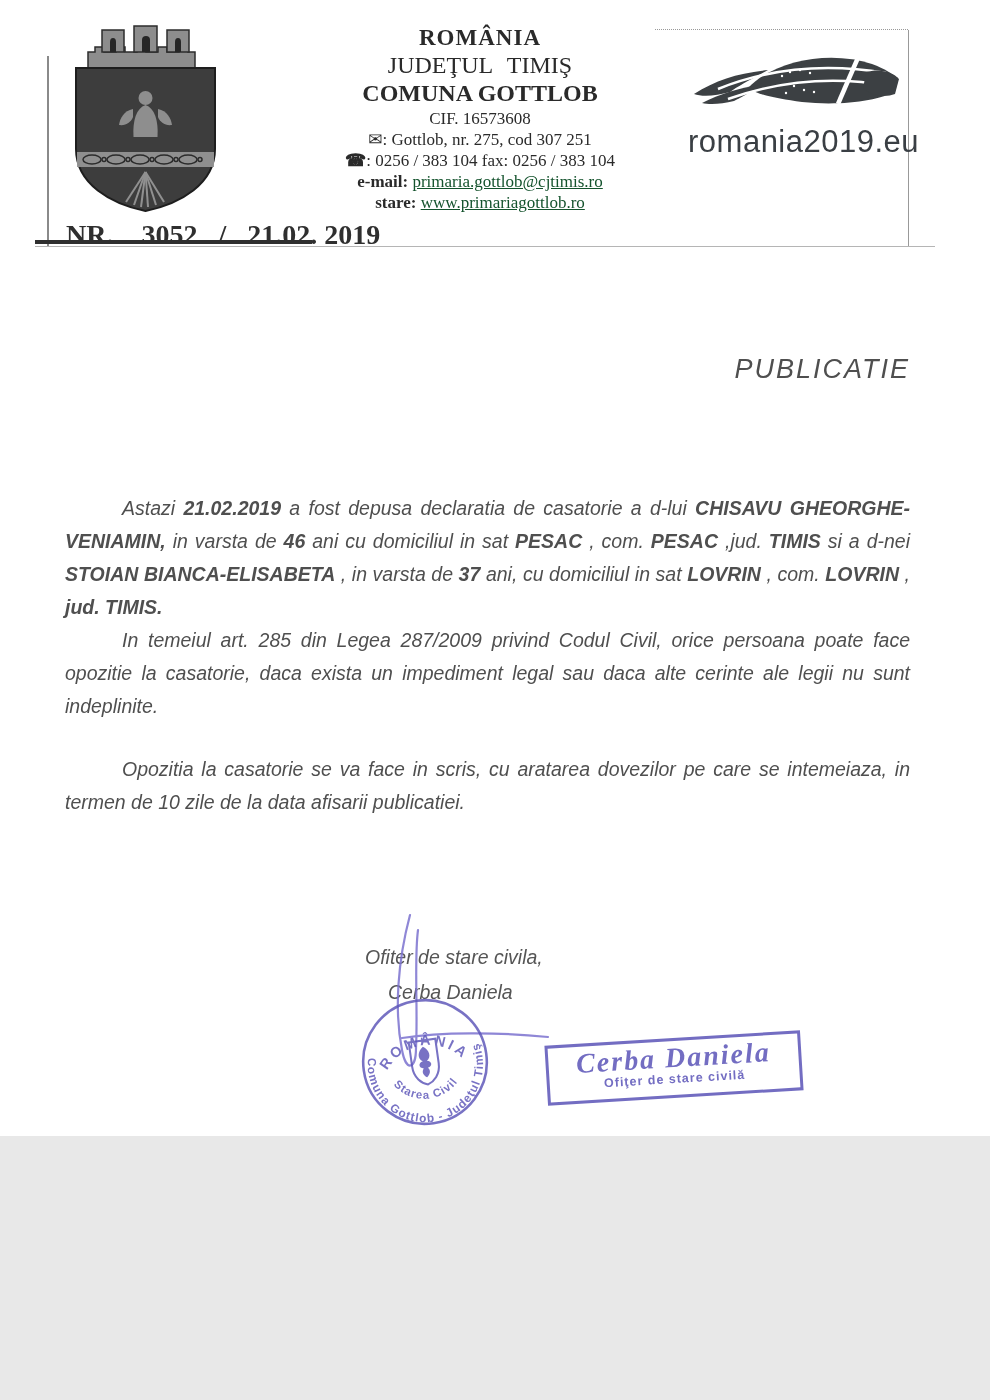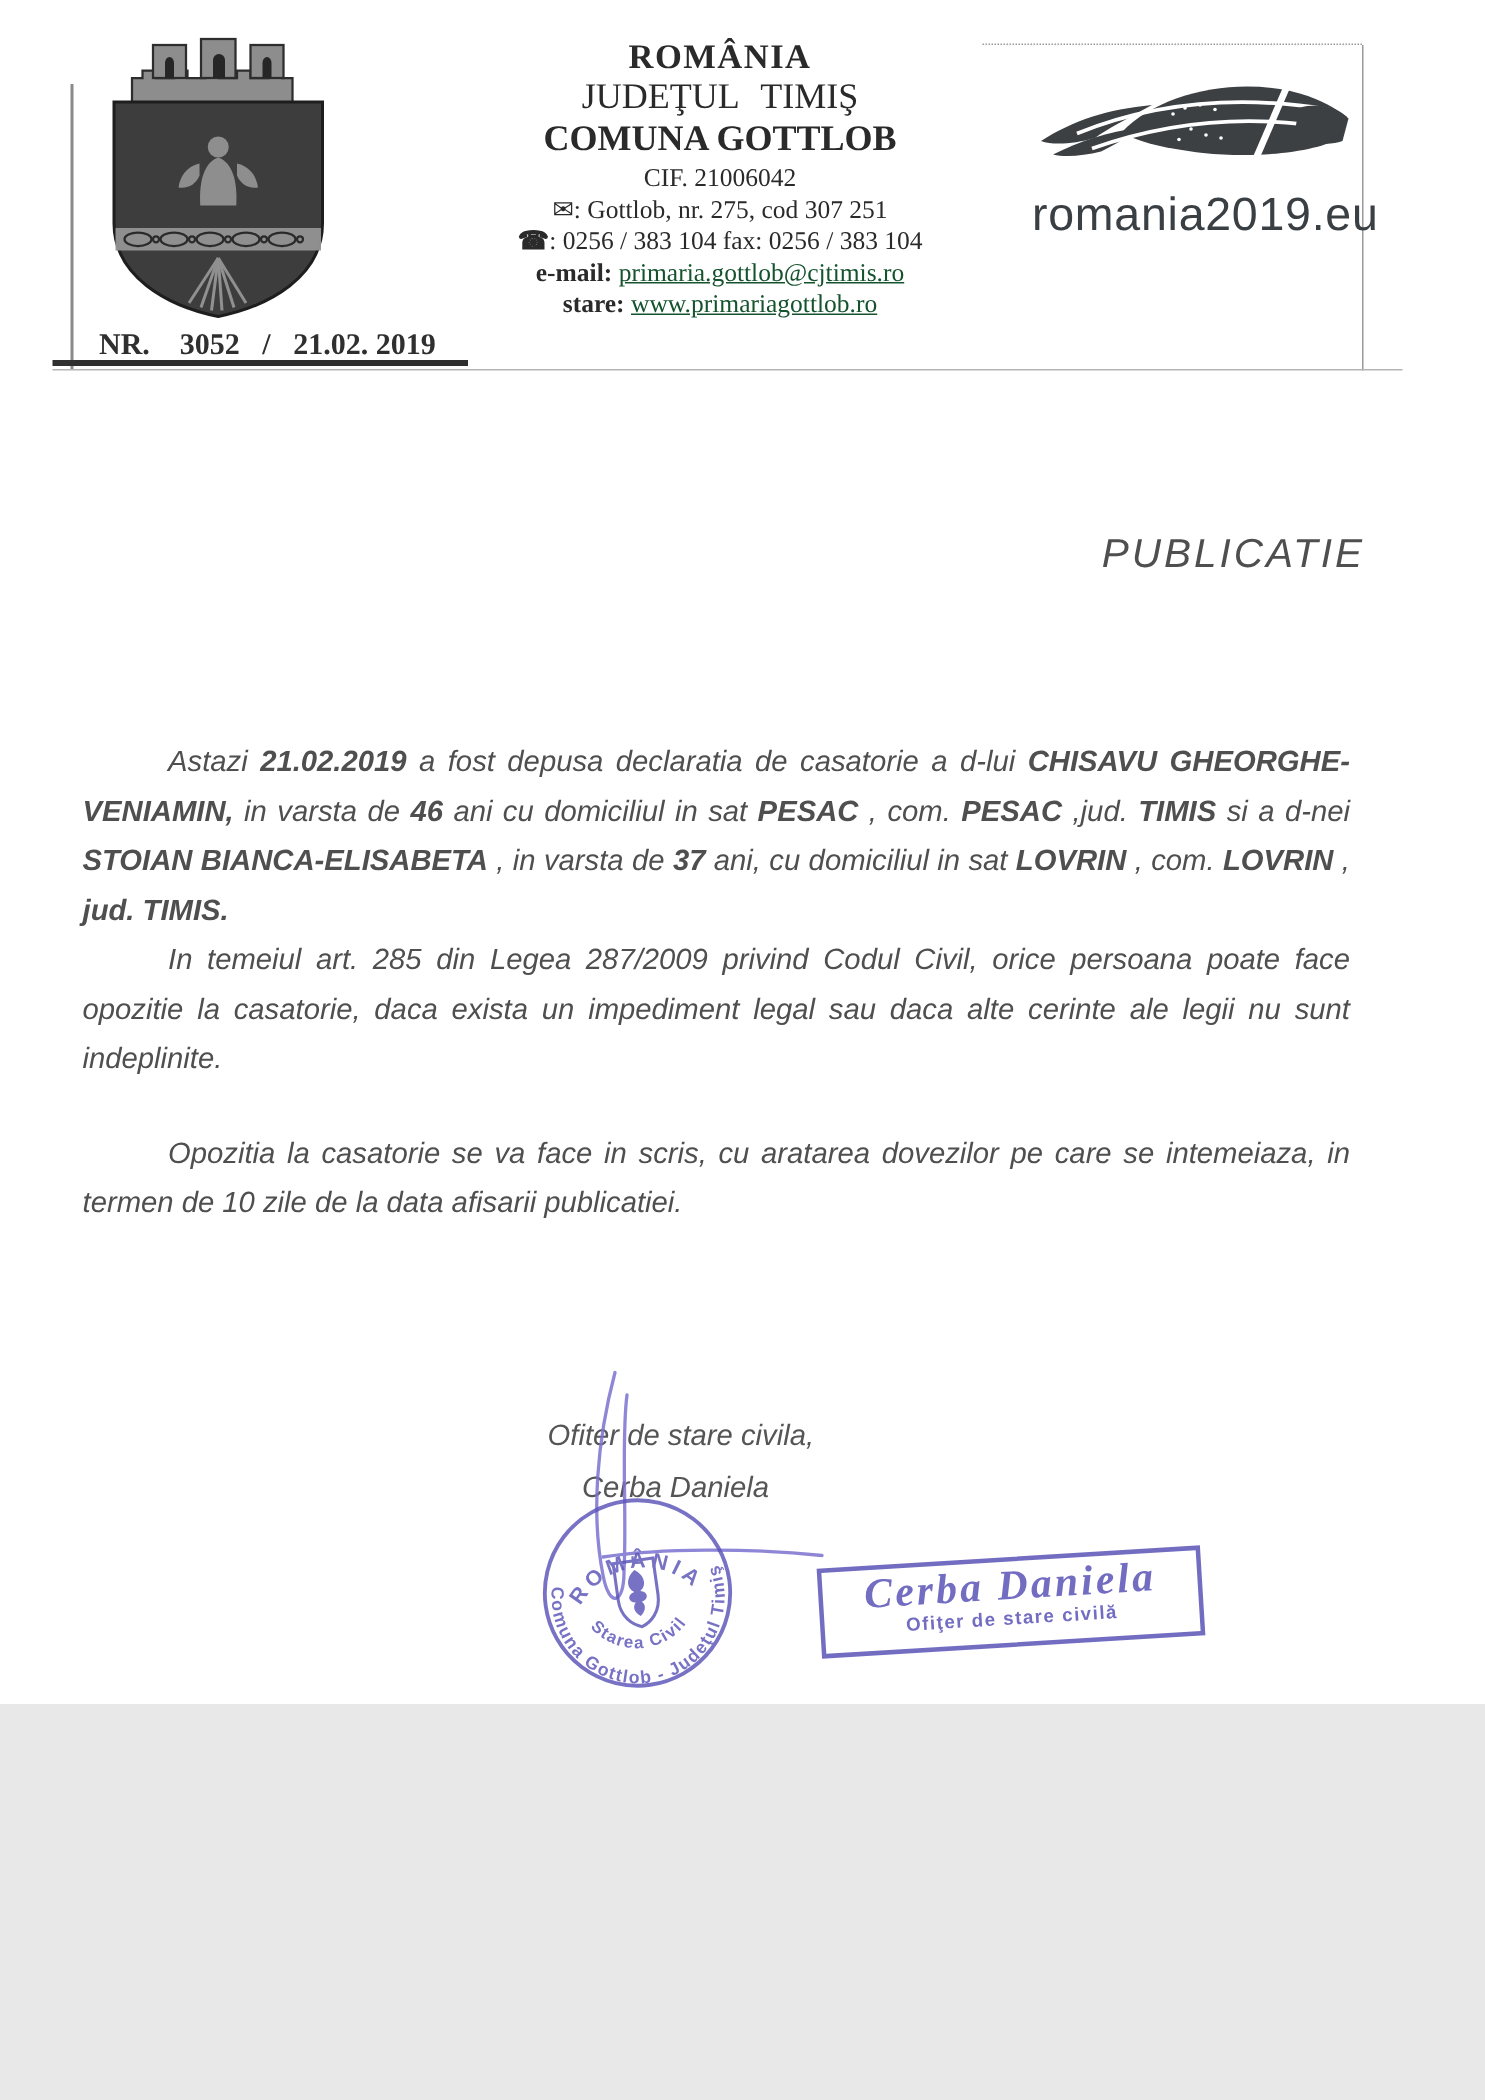--- a/index.html
+++ b/index.html
@@ -27,30 +27,30 @@
     font-family:"Liberation Sans",sans-serif;
   }
   
   .ln{position:absolute;background:#aaa;}
   .ln-left{left:47px;top:56px;width:2px;height:190px;background:#8a8a8a;}
   .ln-right{left:908px;top:30px;width:1px;height:217px;background:#999;}
   .ln-bottom{left:35px;top:246px;width:900px;height:1px;background:#b5b5b5;}
   .ln-topdot{left:655px;top:29px;width:253px;height:0;border-top:1px dotted #999;background:none;}
   .nr-line{
     position:absolute;left:66px;top:219px;font-family:"Liberation Serif",serif;
-    font-weight:bold;font-size:20px;color:#2f2f2f;white-space:pre;
+    font-weight:bold;font-size:28px;color:#2f2f2f;white-space:pre;
   }
   .nr-rule{position:absolute;left:35px;top:240px;width:277px;height:4px;background:#2f2f2f;}
   
   .doc-title{
     position:absolute;left:65px;top:354px;width:845px;text-align:right;
     font-size:27px;font-style:italic;color:#4f4f4f;letter-spacing:2px;
   }
   .body-text{
-    position:absolute;left:55px;top:492px;width:845px;
+    position:absolute;left:65px;top:492px;width:845px;
     font-size:19.5px;font-style:italic;color:#4f4f4f;line-height:33px;
     text-align:justify;
   }
   .body-text p{margin:0;text-indent:57px;}
   .body-text p.gap{margin-top:30px;}
   .body-text .b{font-weight:bold;}
   
   .sig-role{position:absolute;left:365px;top:946px;font-size:19.5px;font-style:italic;color:#555;}
   .sig-name{position:absolute;left:388px;top:981px;font-size:19.5px;font-style:italic;color:#555;}
   .round-stamp{position:absolute;left:356px;top:993px;width:138px;height:138px;opacity:.82;}
@@ -122,21 +122,21 @@
         <line x1="87.5" y1="158" x2="98" y2="191"></line>
         <line x1="87.5" y1="158" x2="106" y2="188"></line>
       </g>
     </svg>
   </div>
 
   <div class="hdr-center">
     <div class="hdr-country">ROMÂNIA</div>
     <div class="hdr-county">JUDEŢUL TIMIŞ</div>
     <div class="hdr-commune">COMUNA GOTTLOB</div>
-    <div class="hdr-line">CIF. 21006042</div>
+    <div class="hdr-line">CIF. 16573608</div>
     <div class="hdr-line"><span class="glyph">✉</span><span>: Gottlob, nr. 275, cod 307 251</span></div>
     <div class="hdr-line"><span class="glyph lbl">☎</span><span>: 0256 / 383 104   fax: 0256 / 383 104</span></div>
     <div class="hdr-line"><span class="lbl">e-mail:</span> <span class="hdr-link">primaria.gottlob@cjtimis.ro</span></div>
     <div class="hdr-line"><span class="lbl">stare:</span> <span class="hdr-link">www.primariagottlob.ro</span></div>
   </div>
 
   <div class="logo">
     <svg width="214" height="62" viewBox="0 0 214 62">
       <g fill="#3c4043">
         <path d="M58,42 C85,14 140,4 182,18 C195,23 203,28 208,32 L205,45 C190,55 150,60 112,56 C88,53 68,49 58,42 Z"></path>

